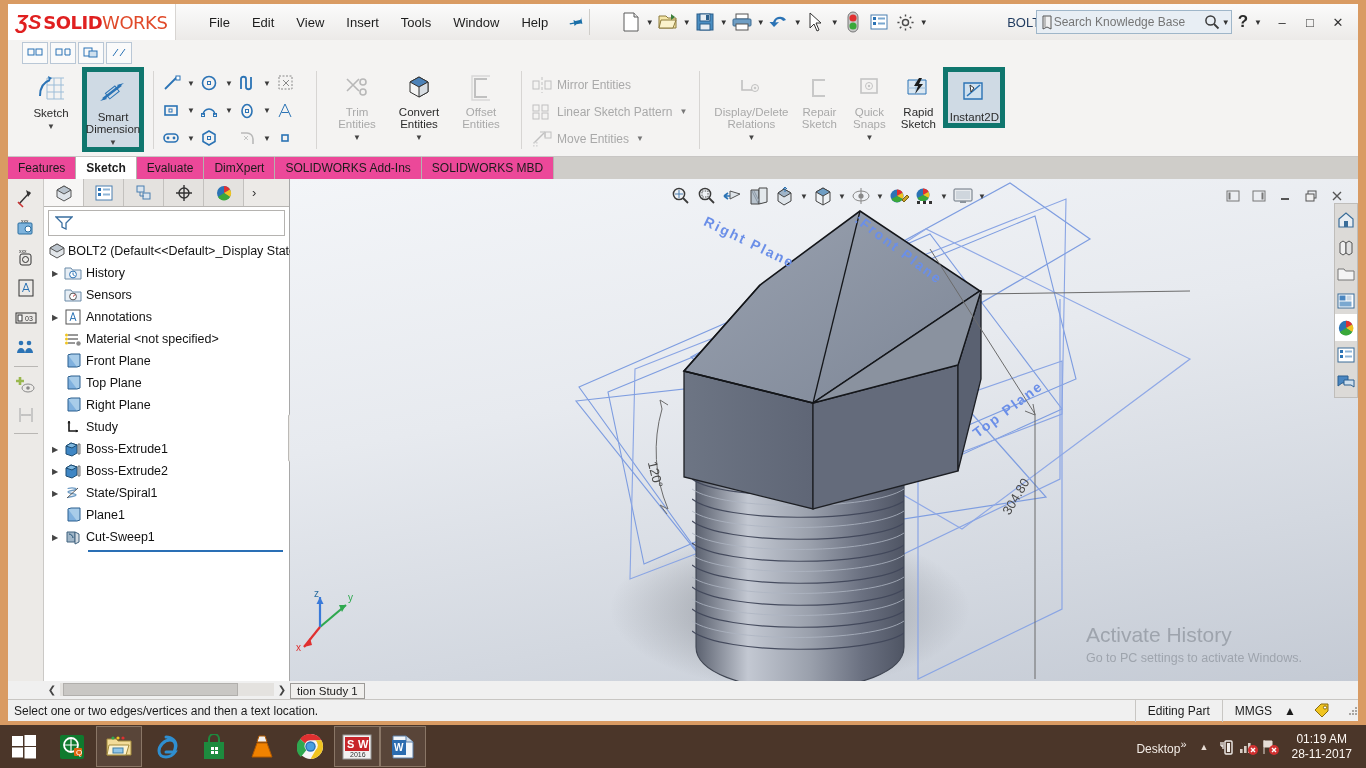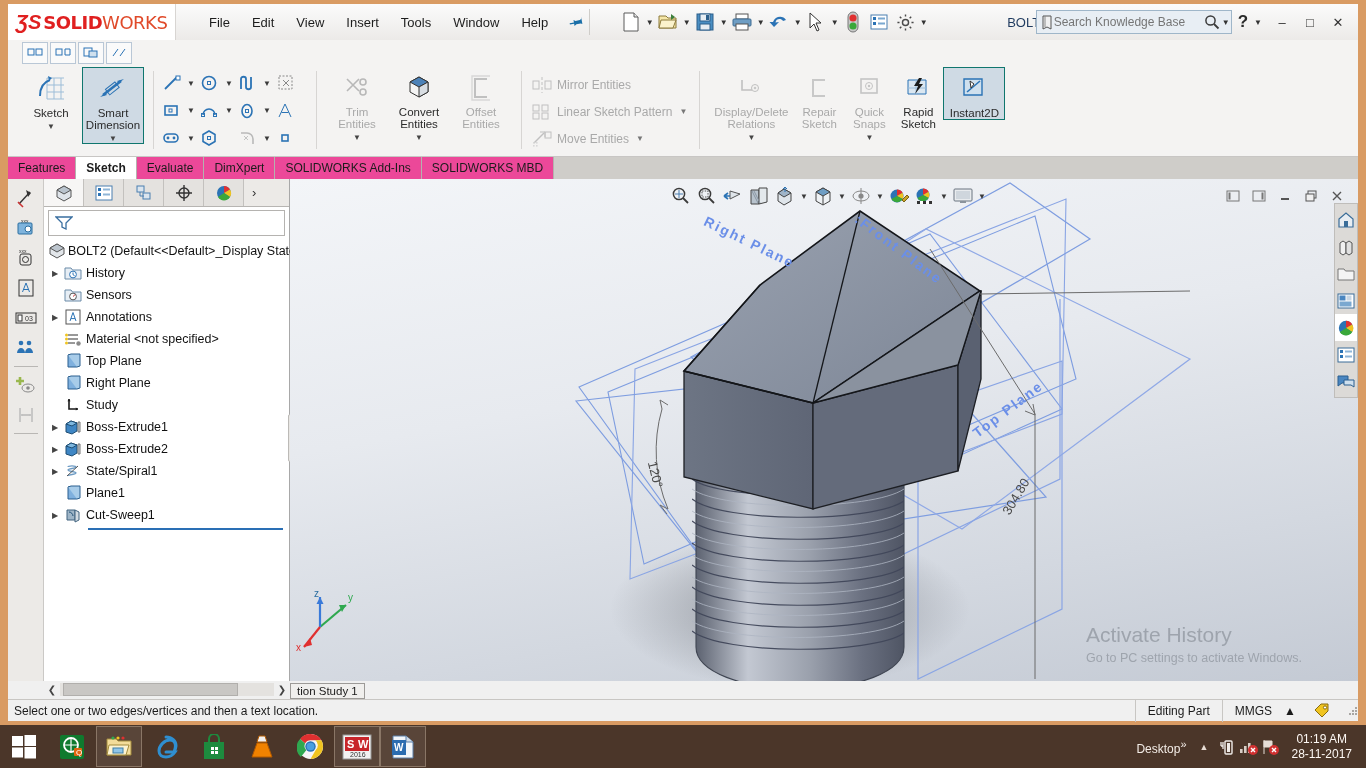--- a/index.html
+++ b/index.html
@@ -88,21 +88,21 @@
   .rgroup { display: flex; align-items: flex-start; padding: 0 4px; }
   .rsep { width: 1px; background: #d7d5d3; margin: 4px 5px; align-self: stretch; }
 
   .bigbtn {
     width: 62px; display: flex; flex-direction: column; align-items: center;
     padding-top: 5px; cursor: default;
   }
   .bigbtn .ico { height: 32px; display: flex; align-items: center; justify-content: center; }
   .bigbtn .lbl { font-size: 11.5px; color: #2b2b2b; text-align: center; line-height: 12px; margin-top: 2px; }
   .bigbtn .dd { font-size: 8px; color: #444; margin-top: 3px; }
-  .bigbtn.sel { background: #cfdae4; border: 1px solid #0f766e; }
+  .bigbtn.sel { background: #cfdae4; border: 5px solid #0f766e; }
   .bigbtn.dim .lbl { color: #a9a9a9; }
   .bigbtn.boxed { border: 1px solid transparent; }
 
   .smallgrid { display: grid; grid-template-columns: repeat(4, auto); gap: 0px 0px; padding-top: 3px; }
   .sgcell { display: flex; align-items: center; height: 26px; }
   .sgi { width: 26px; height: 24px; display:flex; align-items:center; justify-content:center; }
   .sgarr { width: 12px; font-size: 8px; color: #3a3a3a; text-align: center; }
 
   .textlist { display: flex; flex-direction: column; padding-top: 4px; }
   .tl-row { display: flex; align-items: center; height: 27px; }
@@ -848,20 +848,30 @@
                   </g>
                   <circle cx="2.5" cy="4" r="1.5" fill="#f0c420"></circle>
                   <circle cx="2.5" cy="8" r="1.5" fill="#f0c420"></circle>
                   <circle cx="2.5" cy="12" r="1.5" fill="#f0c420"></circle>
                   <circle cx="14.5" cy="12.5" r="2.2" fill="#8a8a8a"></circle>
                 </svg>
           </span>
           <span class="tx">Material &lt;not specified&gt;</span>
         </div>
 
+        <div class="trow">
+          <span class="exp"></span>
+          <span class="ti">
+            <svg width="18" height="16" viewBox="0 0 18 16">
+                  <path d="M4 2h9v12H4z" fill="#7fb0de" stroke="#2a5f8f"></path>
+                  <path d="M4 2l3-1h9v12l-3 1" fill="#a8cce9" stroke="#2a5f8f"></path>
+                </svg>
+          </span>
+          <span class="tx">Front Plane</span>
+        </div>
 
         <div class="trow">
           <span class="exp"></span>
           <span class="ti">
             <svg width="18" height="16" viewBox="0 0 18 16">
                   <path d="M4 2h9v12H4z" fill="#7fb0de" stroke="#2a5f8f"></path>
                   <path d="M4 2l3-1h9v12l-3 1" fill="#a8cce9" stroke="#2a5f8f"></path>
                 </svg>
           </span>
           <span class="tx">Top Plane</span>

